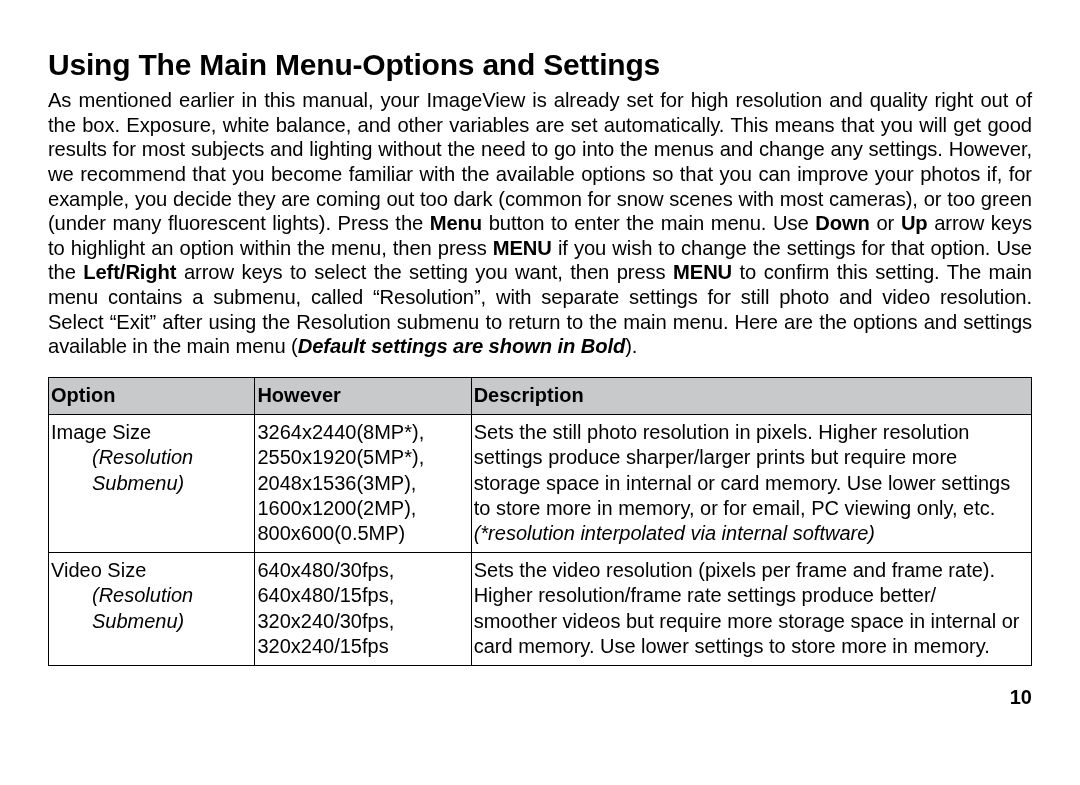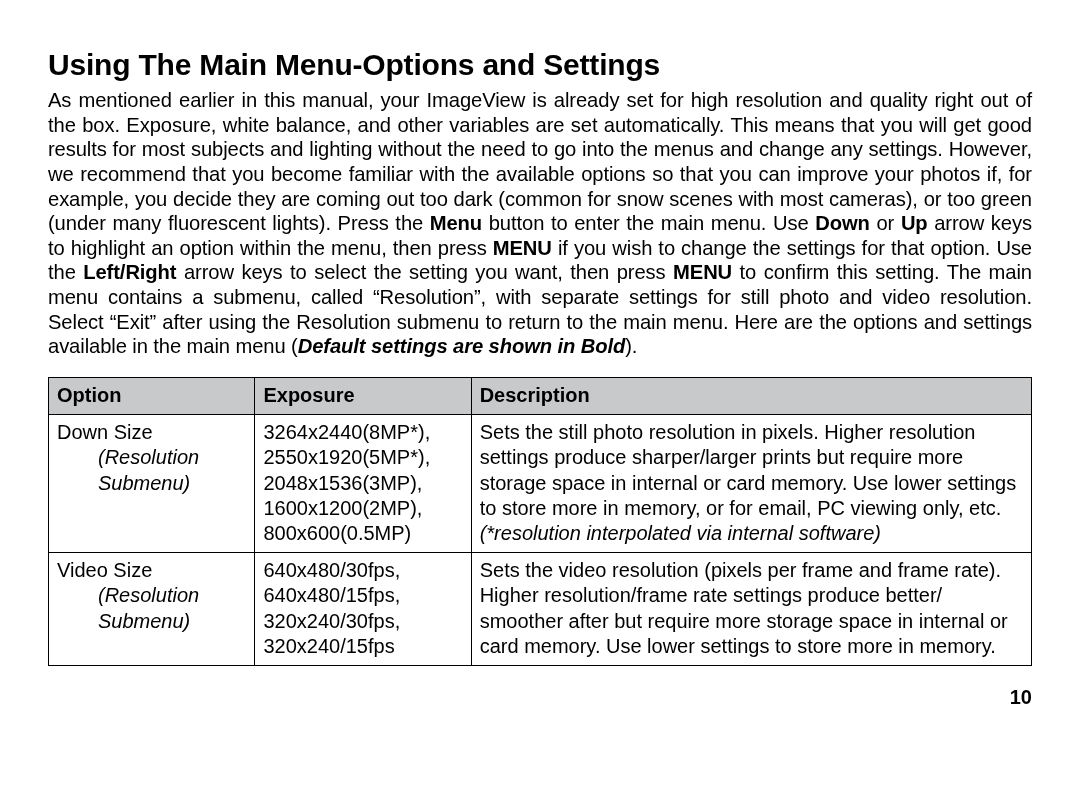--- a/index.html
+++ b/index.html
@@ -33,21 +33,21 @@
   .body-text i.bi { font-weight: 700; }
 
   table.opts {
     border-collapse: collapse;
     width: 100%;
     font-size: 20px;
     line-height: 1.26;
   }
   table.opts th, table.opts td {
     border: 1px solid #000;
-    padding: 5px 8px 6px 8px;
+    padding: 5px 8px 6px 2px;
     text-align: left;
     vertical-align: top;
   }
   table.opts th {
     background: #c7c9cb;
     font-weight: 700;
   }
   .col-option   { width: 21%; }
   .col-settings { width: 22%; }
   .col-desc     { width: 57%; }
@@ -74,28 +74,28 @@
 
   <table class="opts">
     <colgroup>
       <col class="col-option">
         <col class="col-settings">
         <col class="col-desc">
     </colgroup>
     <thead>
       <tr>
         <th>Option</th>
-        <th>Exposure</th>
+        <th>However</th>
         <th>Description</th>
       </tr>
     </thead>
     <tbody id="opts-body">
         <tr>
           <td>
-            <div>Down Size</div>
+            <div>Image Size</div>
             <div class="sub-note">(Resolution Submenu)</div>
           </td>
           <td>
             <div>3264x2440(8MP*),</div>
             <div>2550x1920(5MP*),</div>
             <div><span class="setting-default">2048x1536(3MP)</span>,</div>
             <div>1600x1200(2MP),</div>
             <div>800x600(0.5MP)</div>
           </td>
           <td><span>Sets the still photo resolution in pixels. Higher resolution settings produce sharper/larger prints but require more storage space in internal or card memory. Use lower settings to store more in memory, or for email, PC viewing only, etc. </span><span class="desc-note">(*resolution interpolated via internal software)</span></td>
@@ -104,19 +104,19 @@
           <td>
             <div>Video Size</div>
             <div class="sub-note">(Resolution Submenu)</div>
           </td>
           <td>
             <div>640x480/30fps,</div>
             <div><span class="setting-default">640x480/15fps</span>,</div>
             <div>320x240/30fps,</div>
             <div>320x240/15fps</div>
           </td>
-          <td><span>Sets the video resolution (pixels per frame and frame rate). Higher resolution/frame rate settings produce better/ smoother after but require more storage space in internal or card memory. Use lower settings to store more in memory.</span></td>
+          <td><span>Sets the video resolution (pixels per frame and frame rate). Higher resolution/frame rate settings produce better/ smoother videos but require more storage space in internal or card memory. Use lower settings to store more in memory.</span></td>
         </tr>
       </tbody>
   </table>
 
   <div class="page-num">10</div>
 </div>
 
 </body></html>

